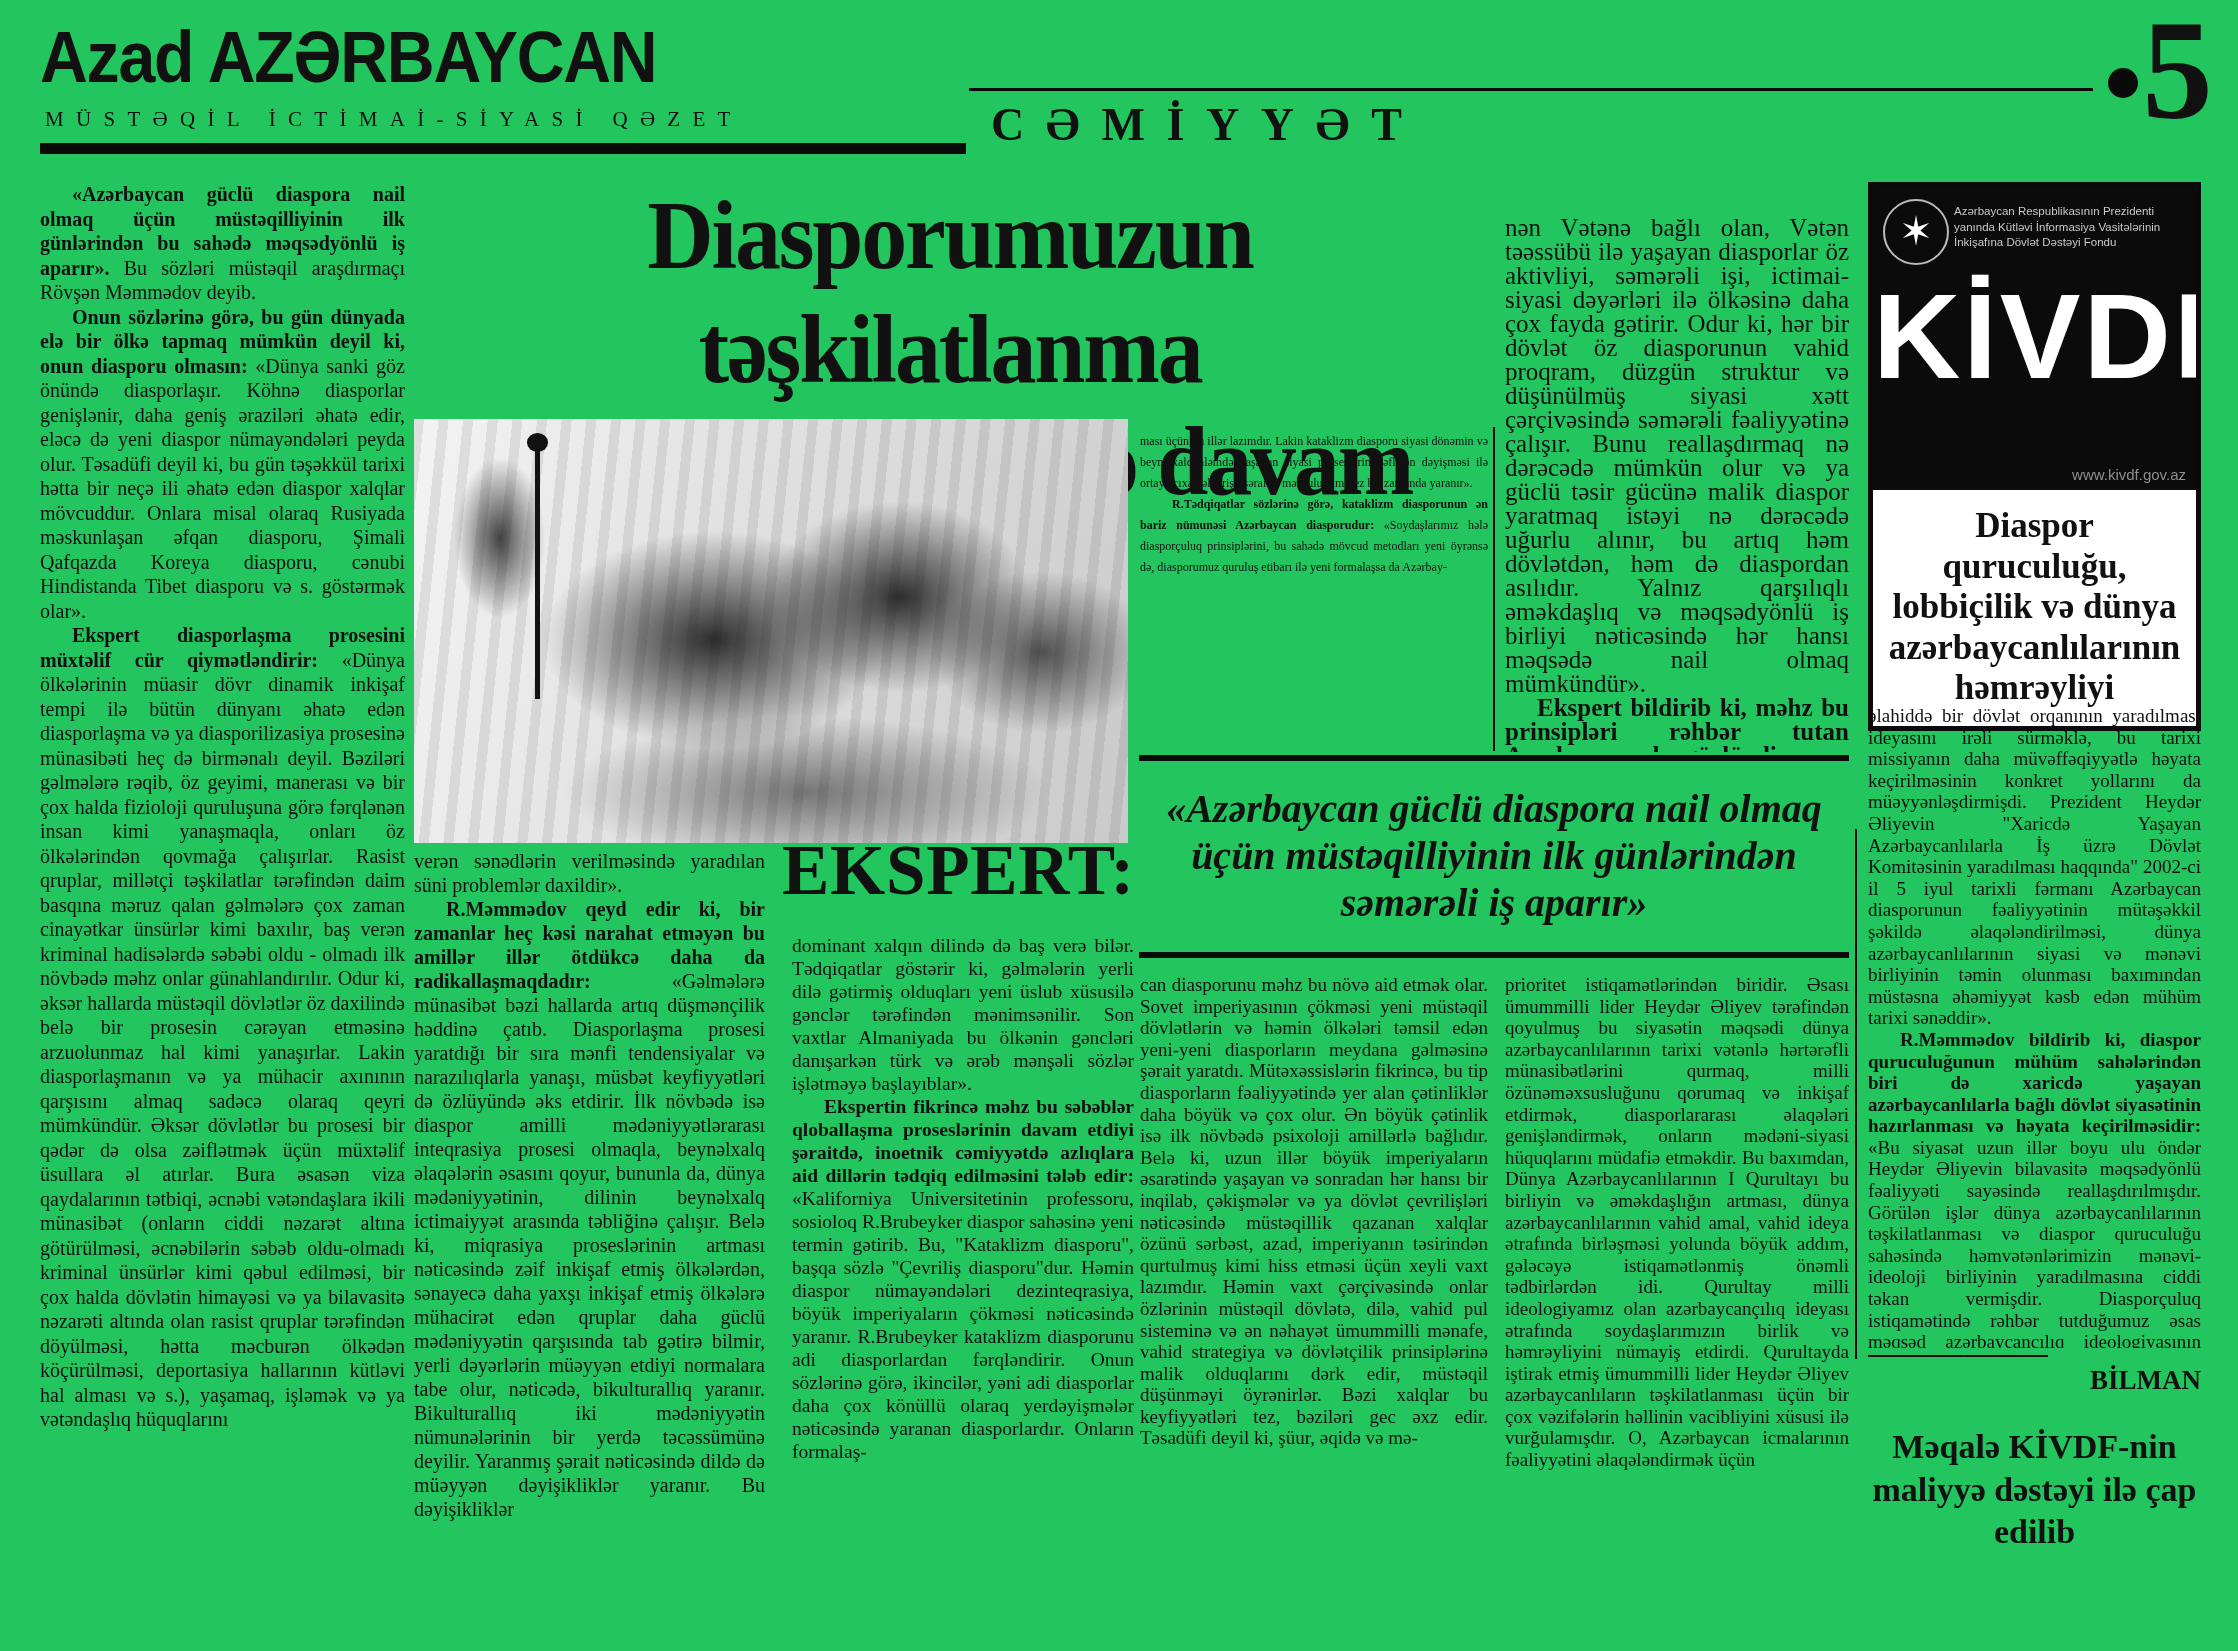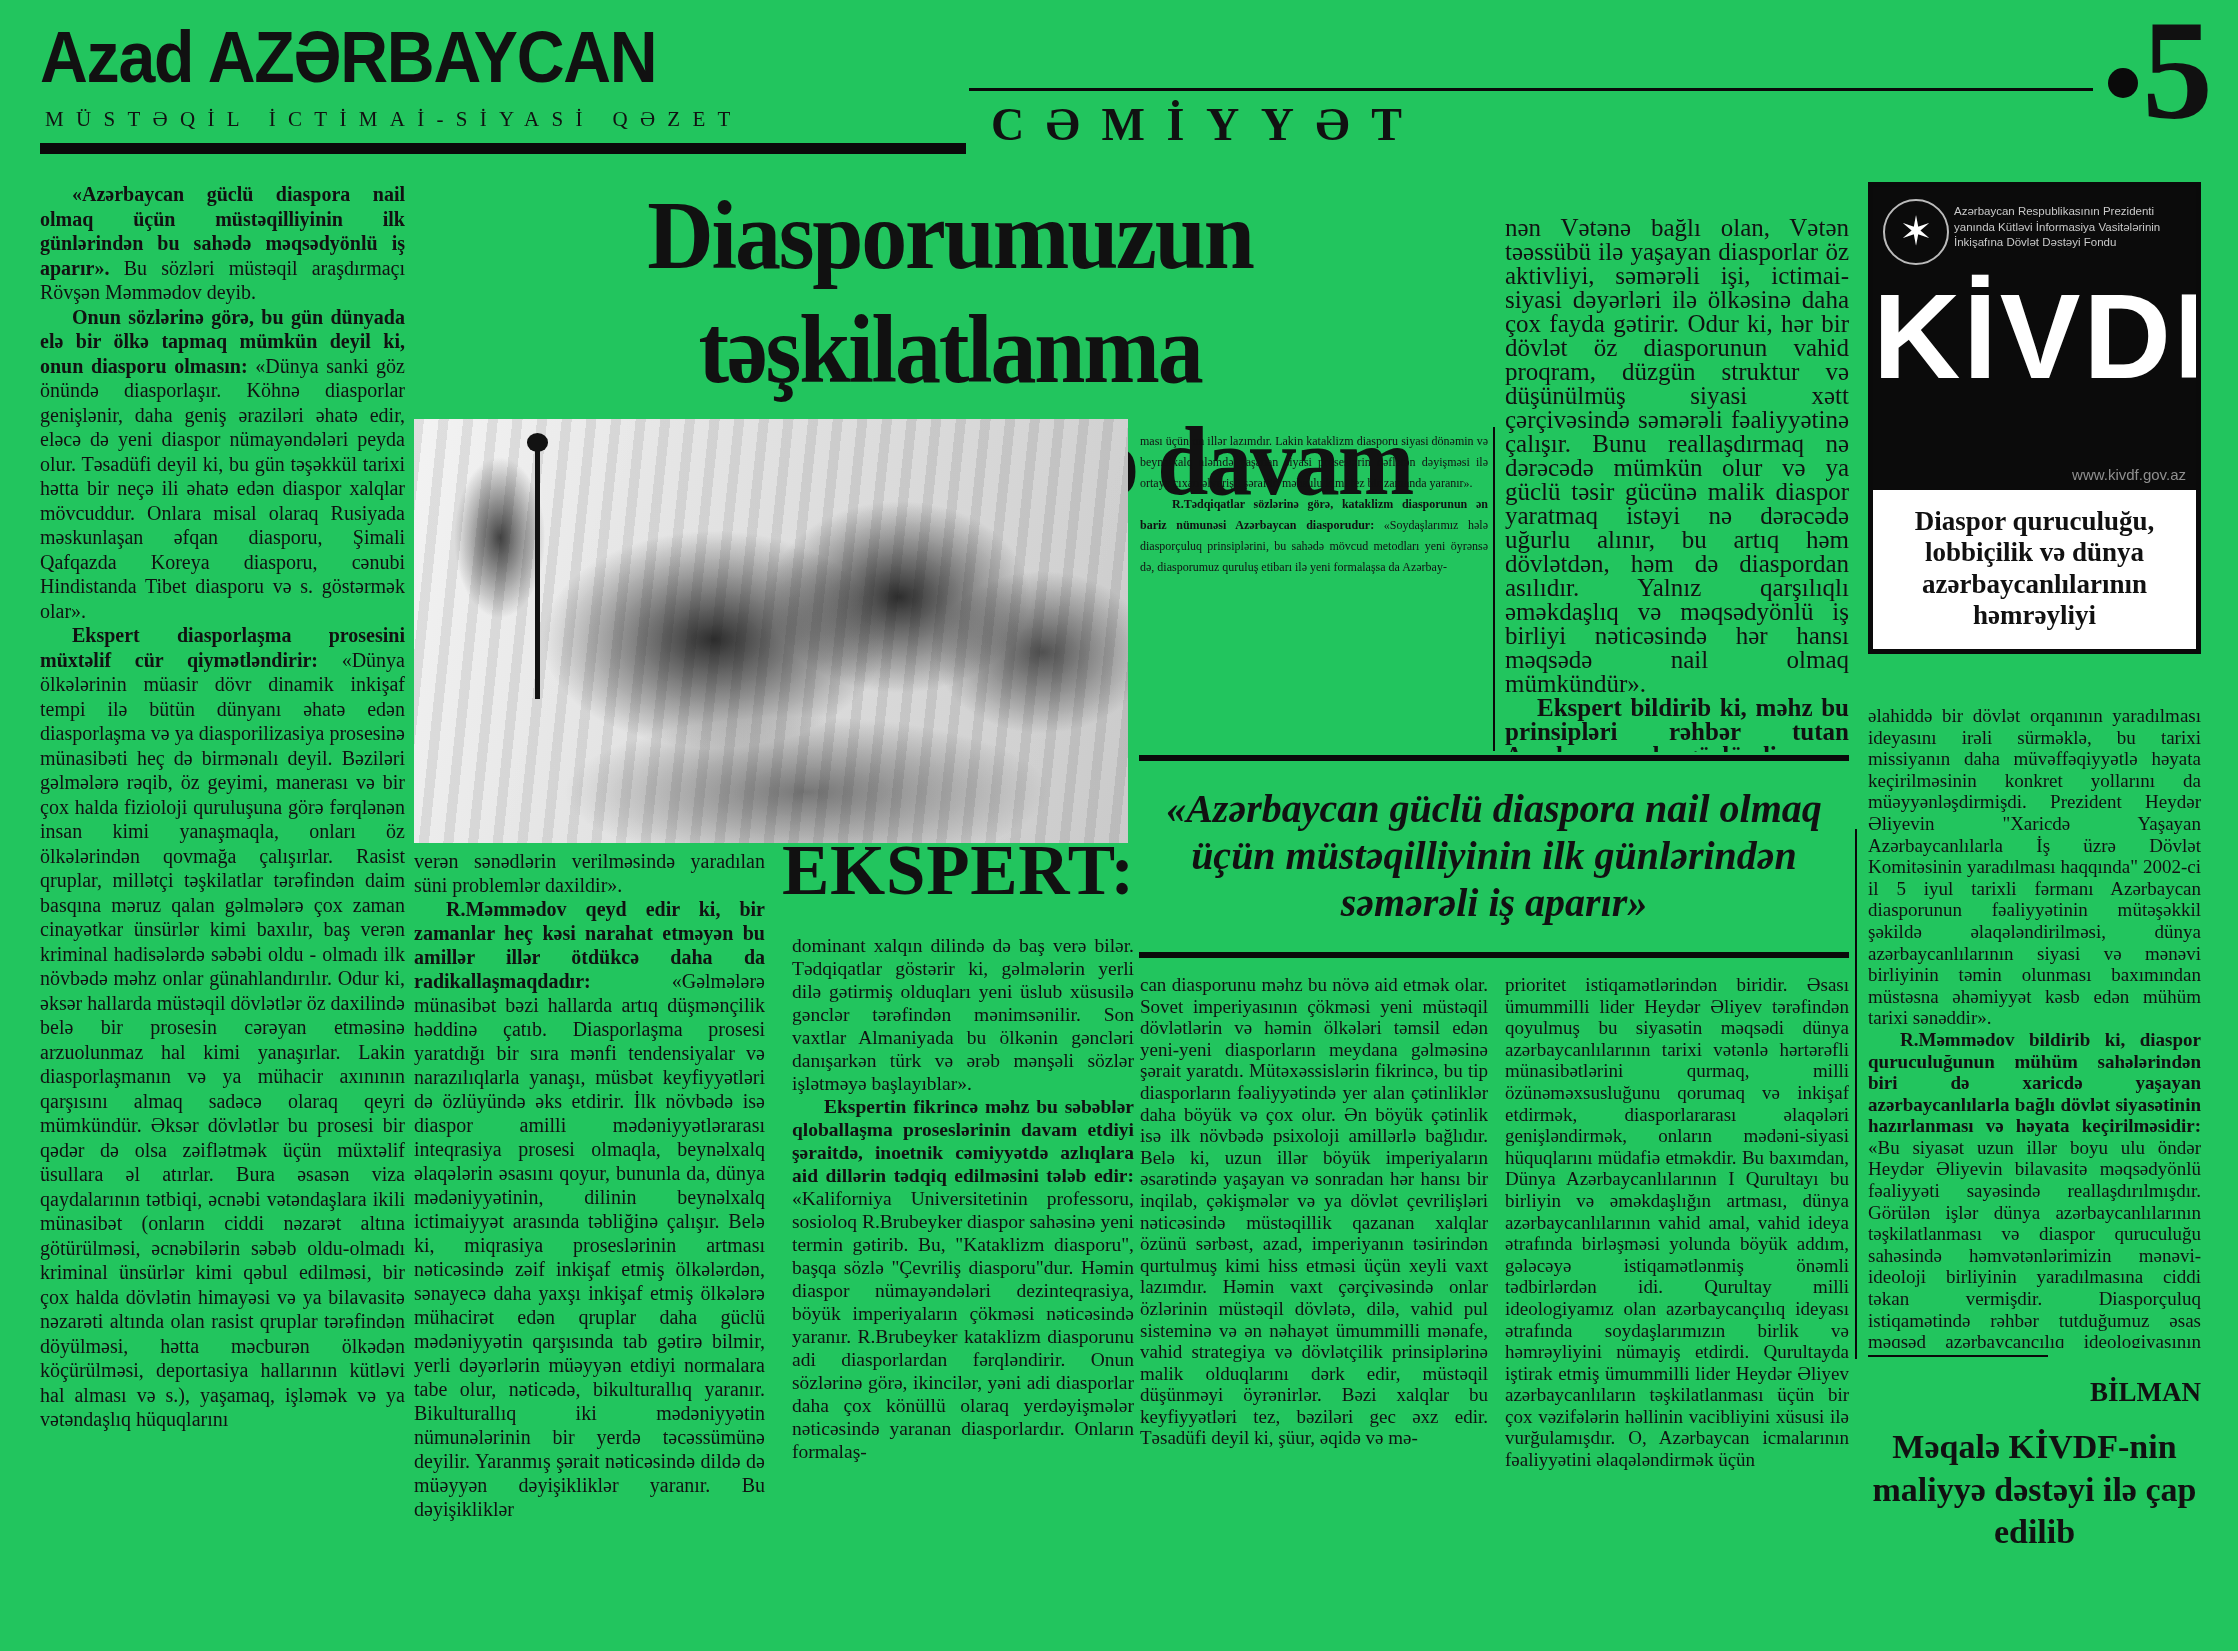--- a/index.html
+++ b/index.html
@@ -68,25 +68,25 @@
   #kivdf-box{left:1868px;top:182px;width:333px;border:5px solid #0a0a0a;box-sizing:border-box;background:#fff;}
   #kivdf-banner{position:relative;background:#0b0b0b;height:303px;color:#e8e8e8;overflow:hidden;}
   #kivdf-logo{position:absolute;left:10px;top:11.5px;width:62px;height:62px;border:2.2px solid #bbb;
     border-radius:50%;display:flex;align-items:center;justify-content:center;font-size:40px;color:#fff;}
   #kivdf-org{position:absolute;left:81px;top:17.3px;width:238px;font-family:"Liberation Sans",sans-serif;
     font-size:11.5px;line-height:1.35;color:#c9c9c9;}
   #kivdf-wordmark{position:absolute;left:0;top:79px;width:100%;text-align:center;
     font-family:"Liberation Sans",sans-serif;font-weight:800;font-size:121px;color:#fff;letter-spacing:2.9px;}
   #kivdf-url{position:absolute;right:10px;bottom:7.2px;font-family:"Liberation Sans",sans-serif;
     font-size:15px;color:#8f8f8f;}
-  #kivdf-heading{padding:16px 8.6px 17.3px;text-align:center;font-weight:800;font-size:27px;line-height:1.16;}
+  #kivdf-heading{padding:16px 8.6px 17.3px;text-align:center;font-weight:800;font-size:35px;line-height:1.16;}
 
   #sidebar-text{left:1868px;top:705px;width:333px;height:643px;font-size:19px;line-height:21.6px;}
   #byline-rule{left:1868px;top:1355px;width:180px;height:2.2px;background:#0a0a0a;}
-  #byline{left:1868px;top:1365px;width:333px;text-align:right;font-weight:800;font-size:27px;margin-top:12px;}
+  #byline{left:1868px;top:1365px;width:333px;text-align:right;font-weight:800;font-size:27px;}
   #footer-note{left:1868px;top:1426px;width:333px;text-align:center;font-weight:800;
     font-size:34px;line-height:1.25;}
 </style>
 </head>
 <body>
 
 <div id="page">
 
   <div class="abs" id="masthead-title">Azad AZƏRBAYCAN</div>
   <div class="abs" id="masthead-subtitle">MÜSTƏQİL İCTİMAİ-SİYASİ QƏZET</div>

